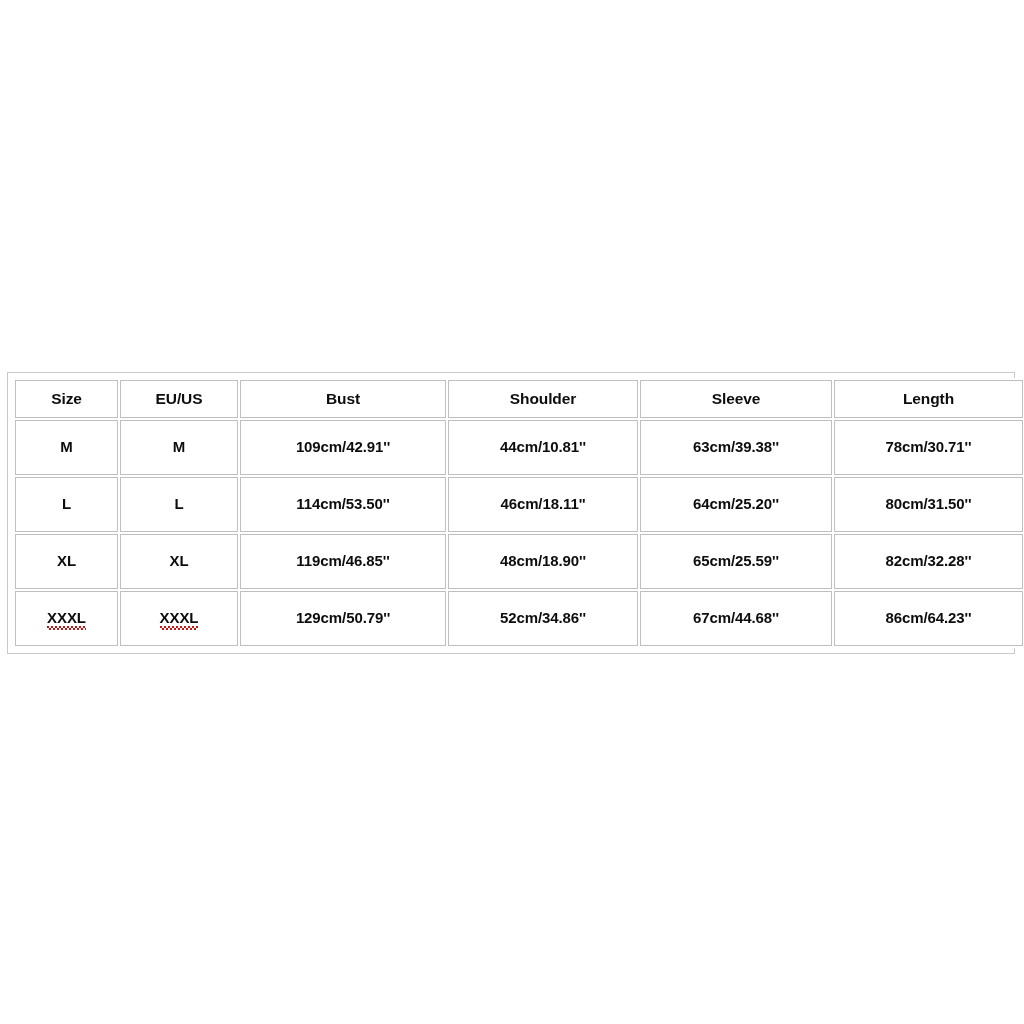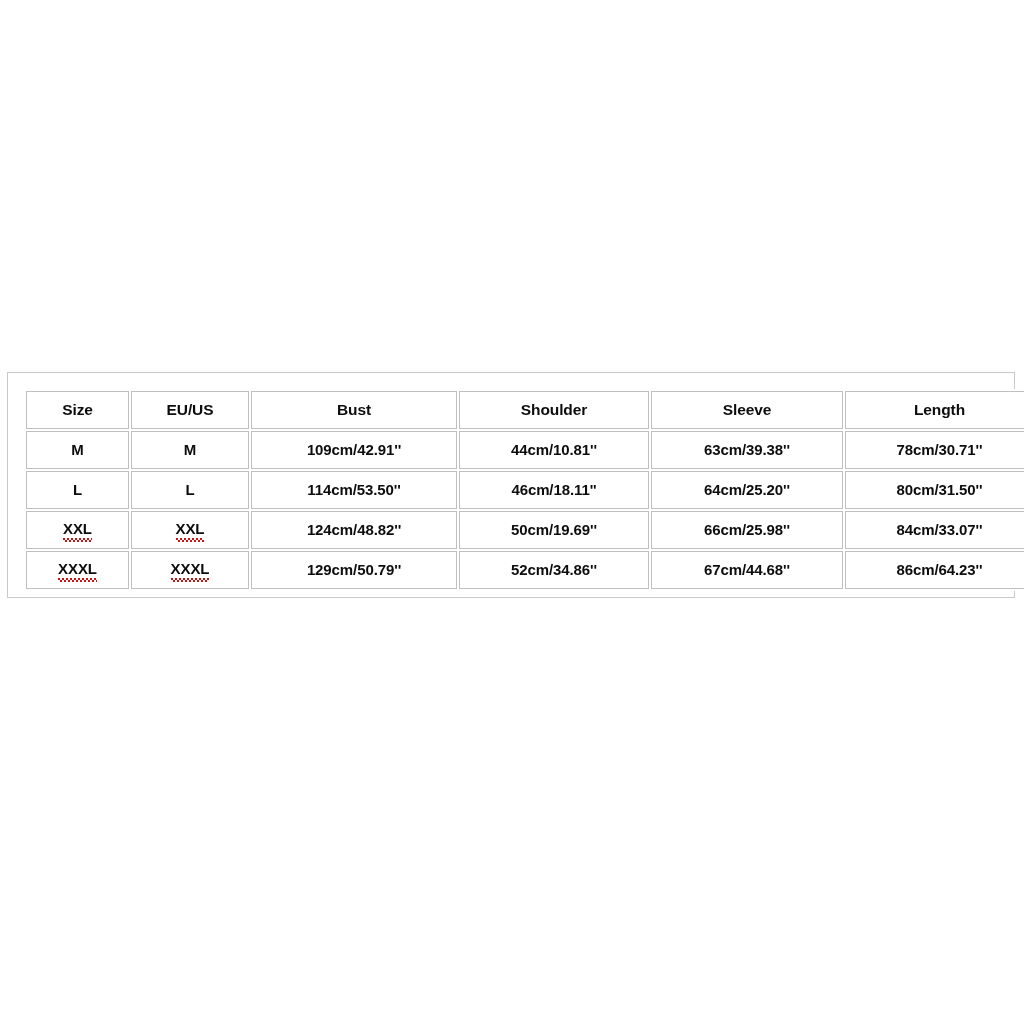--- a/index.html
+++ b/index.html
@@ -14,25 +14,25 @@
     font-family: "Liberation Sans", "DejaVu Sans", sans-serif;
     overflow: hidden;
   }
 
   
   #size-chart-wrap {
     position: absolute;
     left: 7px;
     top: 372px;
     width: 1008px;
-    height: 226px;
+    height: 282px;
     box-sizing: border-box;
     border: 1px solid #c9c9c9;
     background: #ffffff;
-    padding: 16px;
+    padding: 5px;
   }
 
   table.size-chart {
     width: 100%;
     height: 100%;
     border-collapse: separate;
     border-spacing: 2px;
     table-layout: fixed;
     background: #ffffff;
   }
@@ -123,29 +123,29 @@
 
       <tr>
         <td><span>L</span></td>
         <td><span>L</span></td>
         <td>114cm/53.50''</td>
         <td>46cm/18.11''</td>
         <td>64cm/25.20''</td>
         <td>80cm/31.50''</td>
       </tr>
 
+      <tr>
+        <td><span>XL</span></td>
+        <td><span>XL</span></td>
+        <td>119cm/46.85''</td>
+        <td>48cm/18.90''</td>
+        <td>65cm/25.59''</td>
+        <td>82cm/32.28''</td>
+      </tr>
 
-      <tr>
-        <td><span class="misspelled">XXL</span></td>
-        <td><span class="misspelled">XXL</span></td>
-        <td>124cm/48.82''</td>
-        <td>50cm/19.69''</td>
-        <td>66cm/25.98''</td>
-        <td>84cm/33.07''</td>
-      </tr>
 
       <tr>
         <td><span class="misspelled">XXXL</span></td>
         <td><span class="misspelled">XXXL</span></td>
         <td>129cm/50.79''</td>
         <td>52cm/34.86''</td>
         <td>67cm/44.68''</td>
         <td>86cm/64.23''</td>
       </tr>
 

